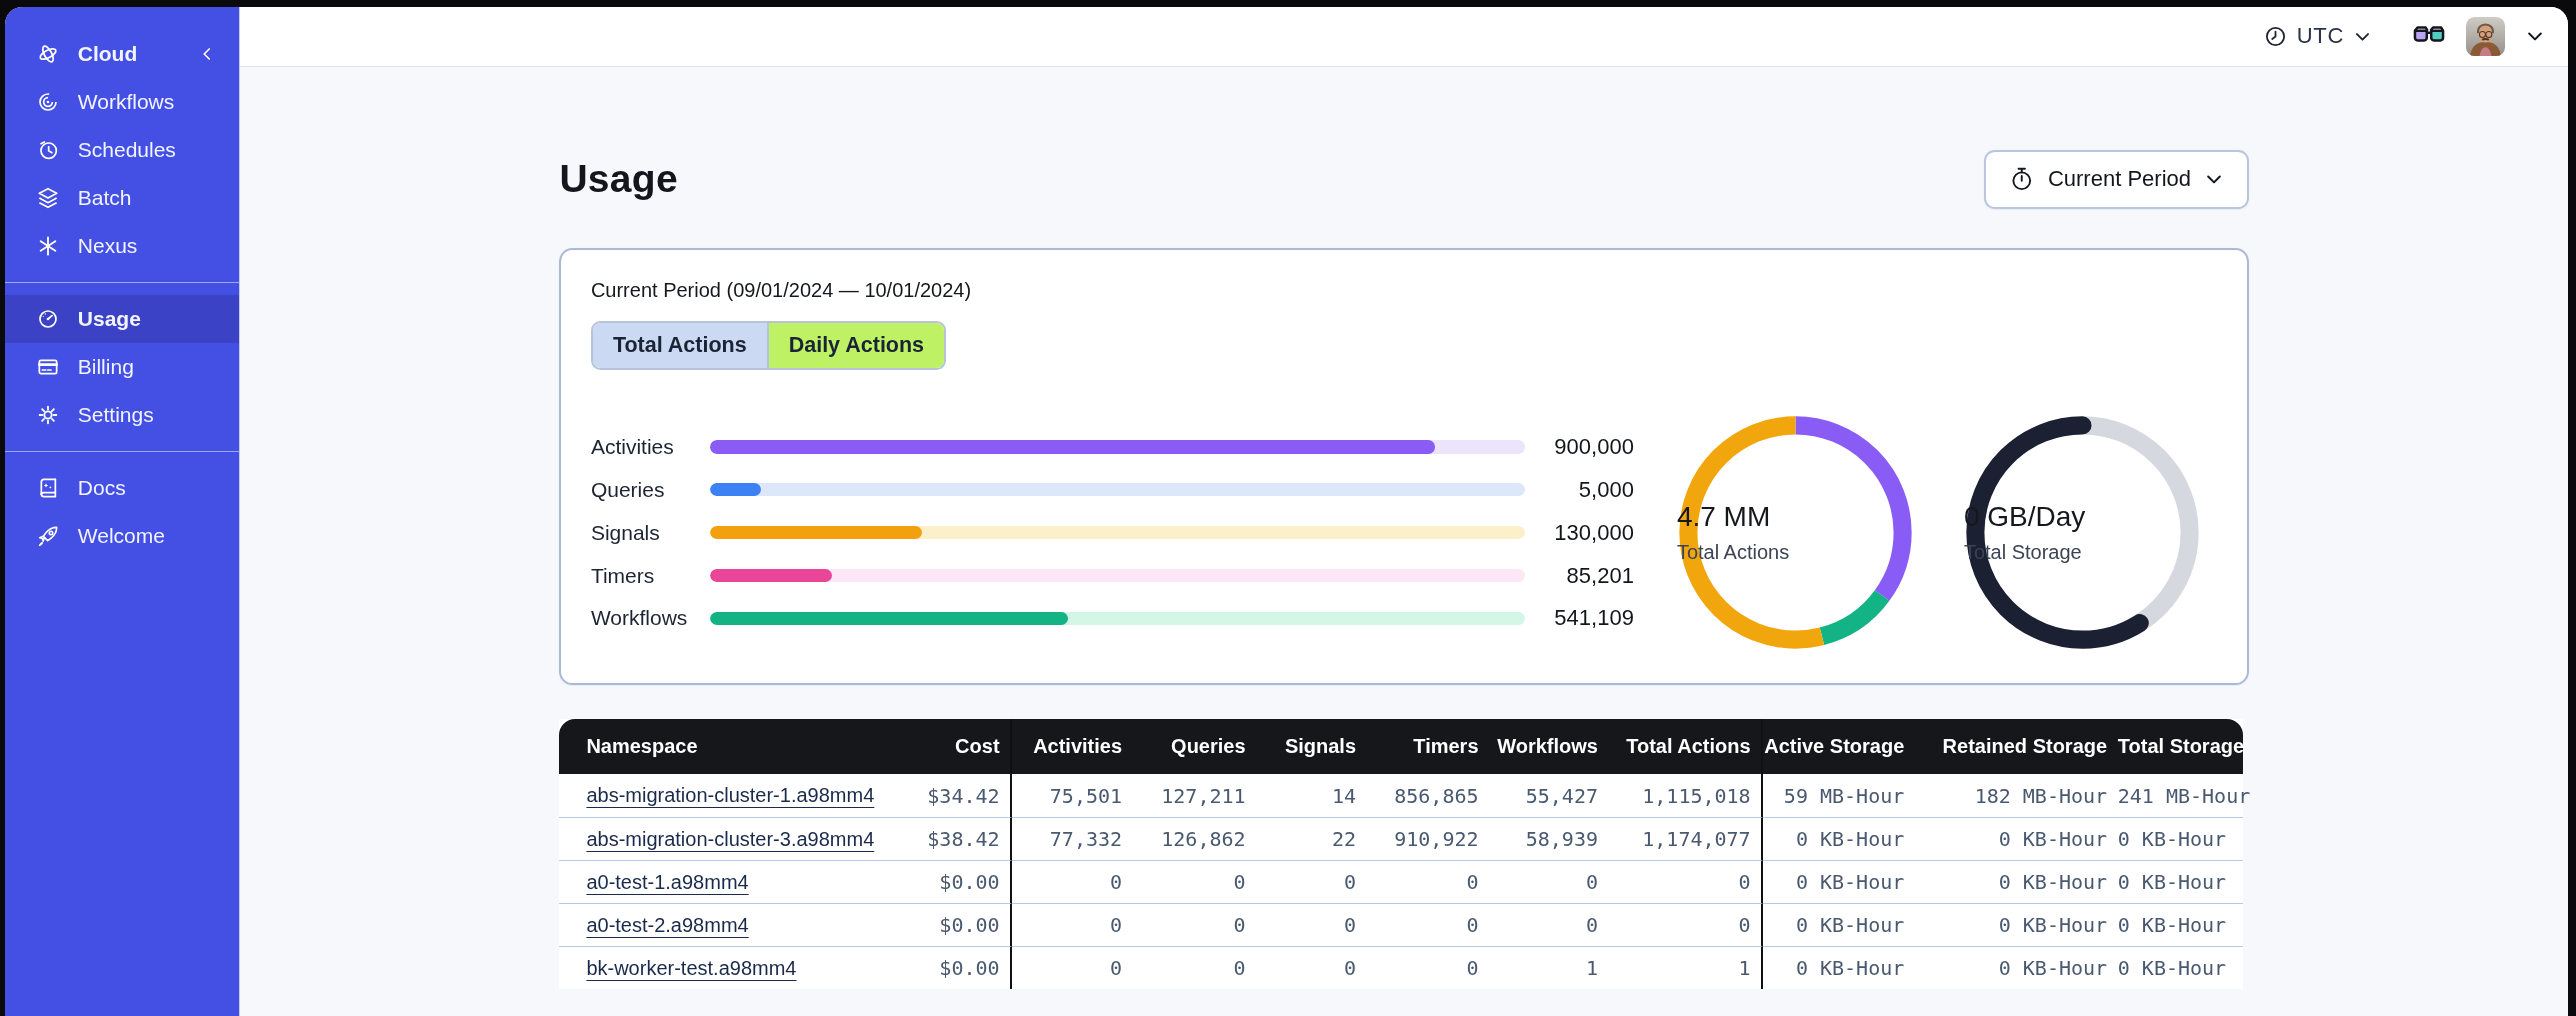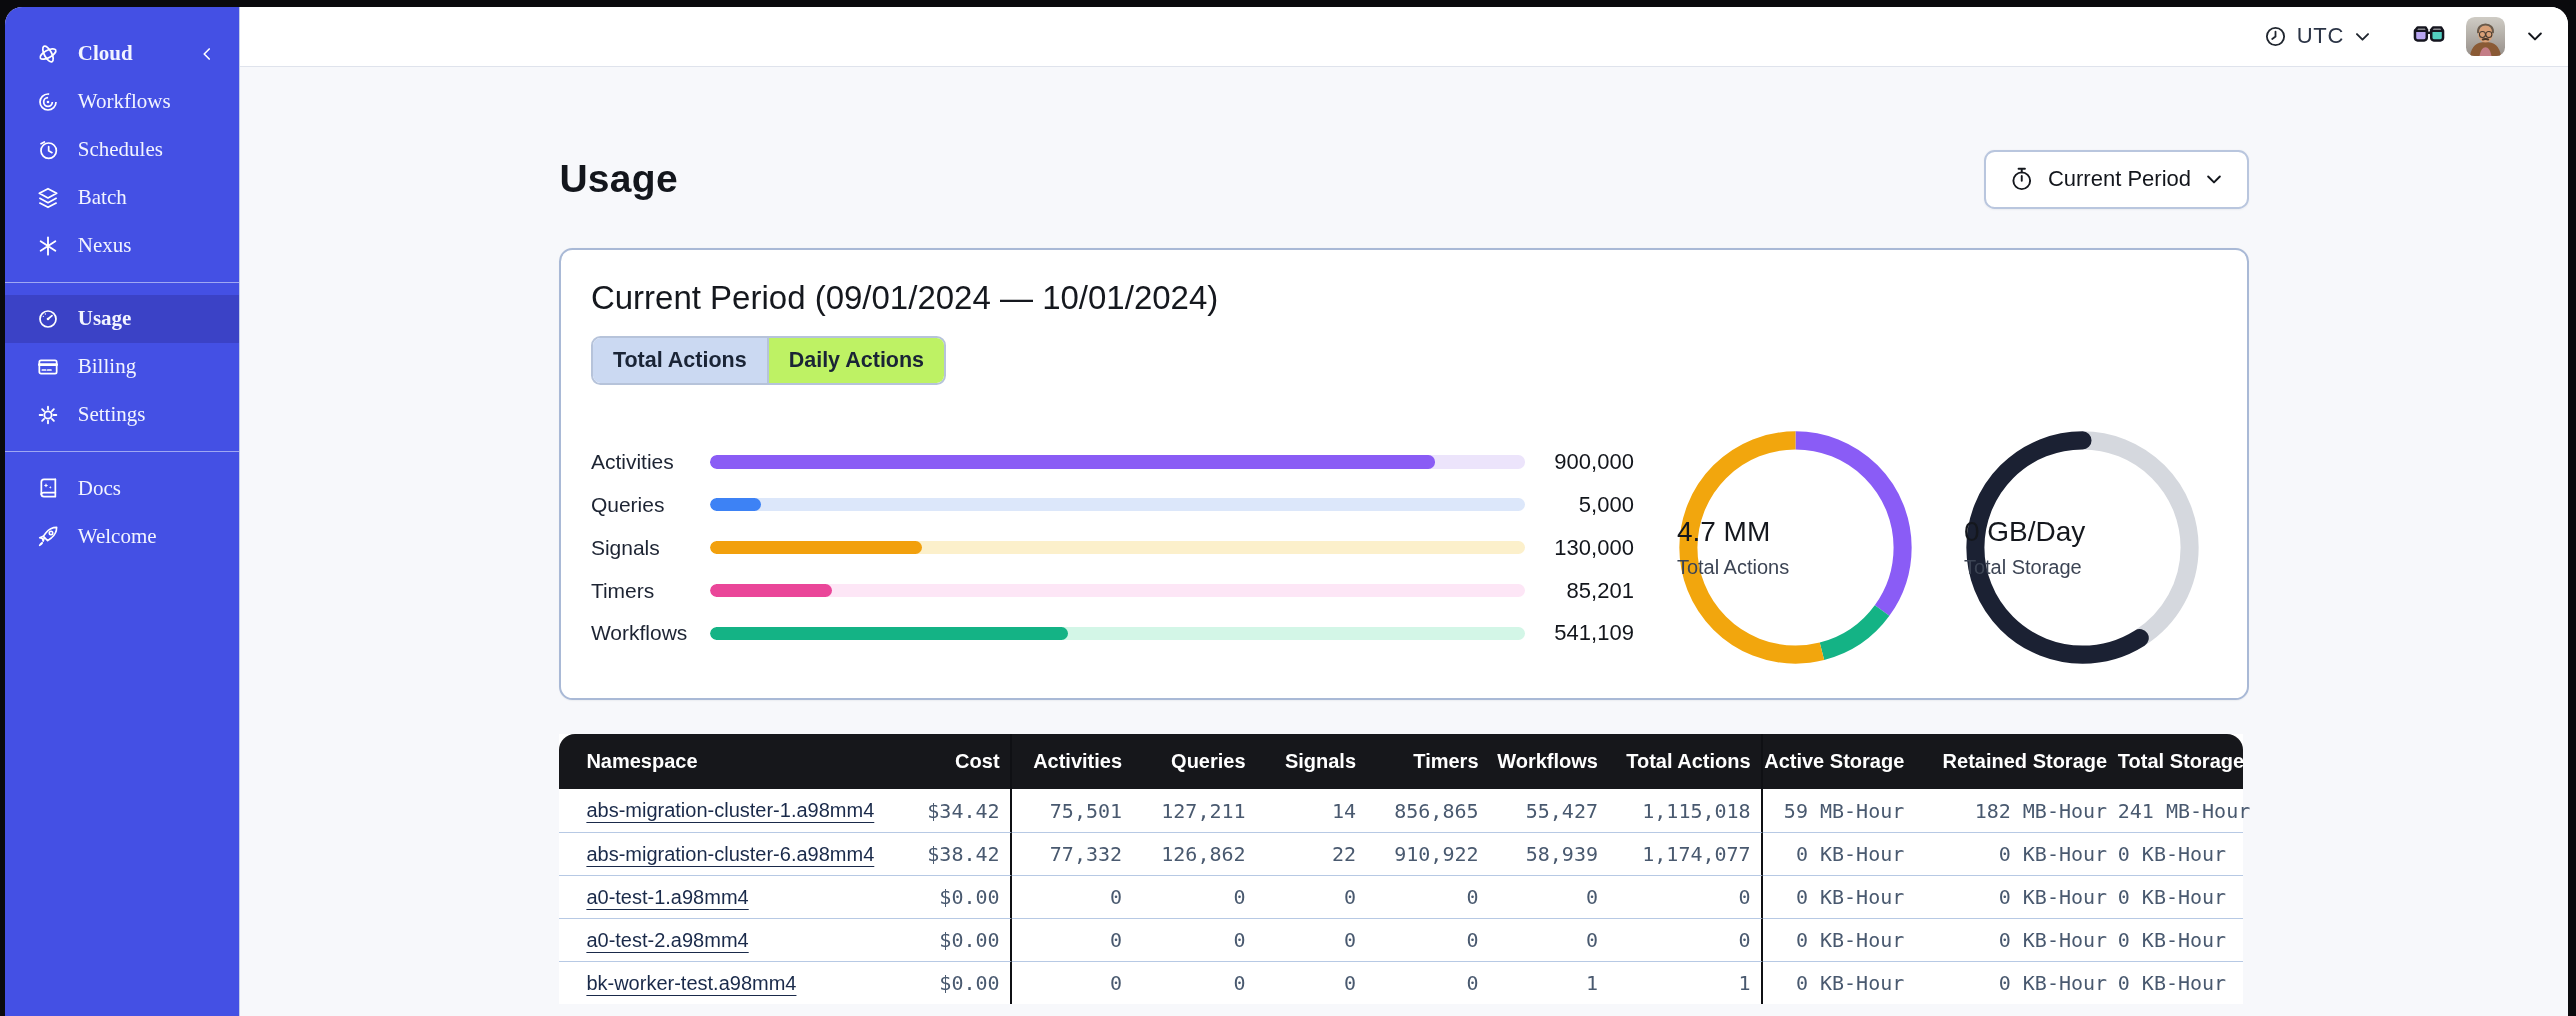--- a/index.html
+++ b/index.html
@@ -17,21 +17,21 @@
     display: flex; flex-direction: column; padding-top: 23px;
     border-right: 1.3px solid #c3cce8;
   }
   .side-item {
     height: 48px; display: flex; align-items: center; gap: 17.4px;
     padding: 0 19px 0 31px; font-size: 21px; font-weight: 500; cursor: pointer;
     flex: 0 0 48px;
   }
   .side-item .icn { width: 24px; height: 24px; flex: 0 0 24px; display: flex; align-items: center; justify-content: center; }
   .side-item.active { background: #3b42c6; }
-  .side-item .lbl { white-space: nowrap; font-family: Liberation Serif, serif; }
+  .side-item .lbl { white-space: nowrap; }
   .side-top { display: flex; align-items: center; width: 100%; }
   .collapse-btn { margin-left: auto; width: 27px; height: 27px; display: flex; align-items: center; justify-content: center; cursor: pointer; }
   .side-div { height: 1.3px; background: rgba(235,239,255,.55); margin: 12px 0; flex: 0 0 1.3px; }
   .icn svg { display: block; }
 
   
   .main { flex: 1; display: flex; flex-direction: column; min-width: 0; }
   .topbar {
     height: 60px; flex: 0 0 60px; background: #ffffff; border-bottom: 1.3px solid #dfe3ec;
     display: flex; align-items: center; justify-content: flex-end; padding-right: 23px; gap: 20px;
@@ -50,21 +50,21 @@
     border: 2px solid #b9c6de; border-radius: 10.7px; height: 59px; padding: 0 23px;
     font-size: 22px; font-weight: 500; color: #13161c; cursor: pointer;
     box-shadow: 0 0.7px 2px rgba(20,30,60,.06);
   }
 
   
   .card {
     margin-top: 39px; background: #fff; border: 2px solid #a9b9d6; border-radius: 13.4px;
     padding: 29.5px 29.5px 32px 29.5px; box-shadow: 0 0.7px 1.3px rgba(20,30,60,.05);
   }
-  .card-title { font-size: 33px; font-weight: 500; color: #15181e; }
+  .card-title { font-size: 20px; font-weight: 500; color: #15181e; }
   .tabs {
     margin-top: 19px; display: inline-flex; border: 2px solid #b6c3da; border-radius: 9.4px;
     overflow: hidden; background: #fff;
   }
   .tab { padding: 10px 20px; font-size: 21.5px; font-weight: 600; color: #1a2436; cursor: pointer; background: #bef264; }
   .tab.active { background: #cbd9f2; }
   .tab + .tab { border-left: 2px solid #b6c3da; }
 
   .chart-row { display: flex; align-items: center; margin-top: 44px; }
   .bars { display: flex; flex-direction: column; gap: 29.5px; width: 1043px; flex: 0 0 1043px; }
@@ -413,21 +413,21 @@
                   <td class="c-queries">127,211</td>
                   <td class="c-signals">14</td>
                   <td class="c-timers">856,865</td>
                   <td class="c-workflows">55,427</td>
                   <td class="c-total-actions">1,115,018</td>
                   <td class="c-active-storage">59 MB-Hour</td>
                   <td class="c-retained-storage">182 MB-Hour</td>
                   <td class="c-total-storage">241 MB-Hour</td>
                 </tr>
                 <tr>
-                  <td class="c-namespace"><a class="ns-link">abs-migration-cluster-6.a98mm4</a></td>
+                  <td class="c-namespace"><a class="ns-link">abs-migration-cluster-3.a98mm4</a></td>
                   <td class="c-cost">$38.42</td>
                   <td class="c-activities">77,332</td>
                   <td class="c-queries">126,862</td>
                   <td class="c-signals">22</td>
                   <td class="c-timers">910,922</td>
                   <td class="c-workflows">58,939</td>
                   <td class="c-total-actions">1,174,077</td>
                   <td class="c-active-storage">0 KB-Hour</td>
                   <td class="c-retained-storage">0 KB-Hour</td>
                   <td class="c-total-storage">0 KB-Hour</td>

